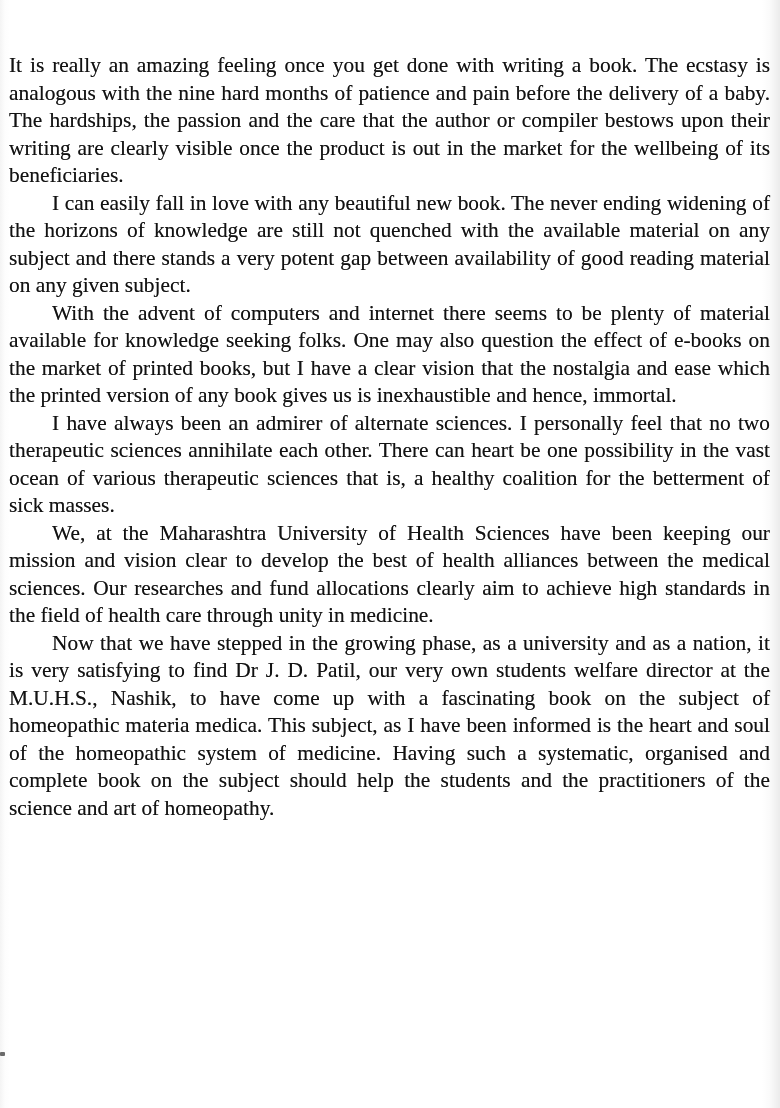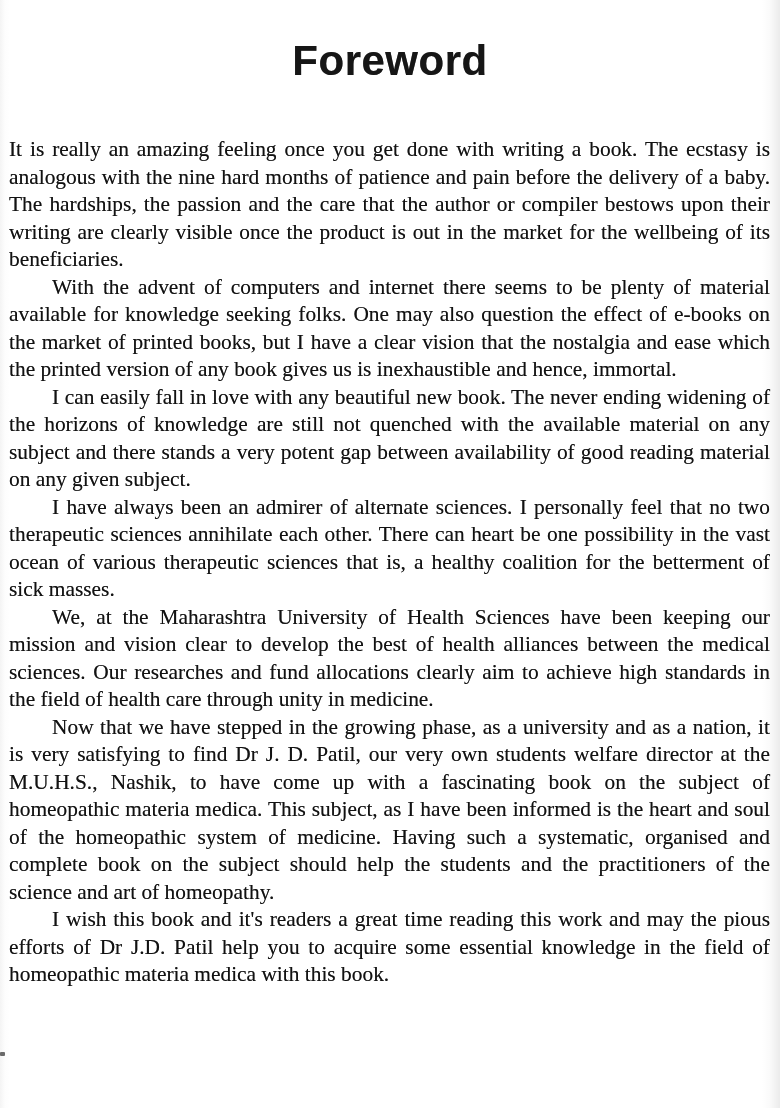--- a/index.html
+++ b/index.html
@@ -58,26 +58,24 @@
     width: 5px;
     height: 4px;
     background: #6a6a6a;
     border-radius: 1px;
   }
 </style>
 </head>
 <body>
 
 <div class="page">
-  <h1 class="page-title">Foreword</h1>
 
   <div class="content">
     <p class="no-indent">It is really an amazing feeling once you get done with writing a book. The ecstasy is analogous with the nine hard months of patience and pain before the delivery of a baby. The hardships, the passion and the care that the author or compiler bestows upon their writing are clearly visible once the product is out in the market for the wellbeing of its beneficiaries.</p>
+    <p>I can easily fall in love with any beautiful new book. The never ending widening of the horizons of knowledge are still not quenched with the available material on any subject and there stands a very potent gap between availability of good reading material on any given subject.</p>
     <p>With the advent of computers and internet there seems to be plenty of material available for knowledge seeking folks. One may also question the effect of e-books on the market of printed books, but I have a clear vision that the nostalgia and ease which the printed version of any book gives us is inexhaustible and hence, immortal.</p>
-    <p>I can easily fall in love with any beautiful new book. The never ending widening of the horizons of knowledge are still not quenched with the available material on any subject and there stands a very potent gap between availability of good reading material on any given subject.</p>
     <p>I have always been an admirer of alternate sciences. I personally feel that no two therapeutic sciences annihilate each other. There can heart be one possibility in the vast ocean of various therapeutic sciences that is, a healthy coalition for the betterment of sick masses.</p>
     <p>We, at the Maharashtra University of Health Sciences have been keeping our mission and vision clear to develop the best of health alliances between the medical sciences. Our researches and fund allocations clearly aim to achieve high standards in the field of health care through unity in medicine.</p>
     <p>Now that we have stepped in the growing phase, as a university and as a nation, it is very satisfying to find Dr J. D. Patil, our very own students welfare director at the M.U.H.S., Nashik, to have come up with a fascinating book on the subject of homeopathic materia medica. This subject, as I have been informed is the heart and soul of the homeopathic system of medicine. Having such a systematic, organised and complete book on the subject should help the students and the practitioners of the science and art of homeopathy.</p>
-    <p>I wish this book and it's readers a great time reading this work and may the pious efforts of Dr J.D. Patil help you to acquire some essential knowledge in the field of homeopathic materia medica with this book.</p>
   </div>
 
   <div class="scan-artifact-left"></div>
 </div>
 
 </body></html>

